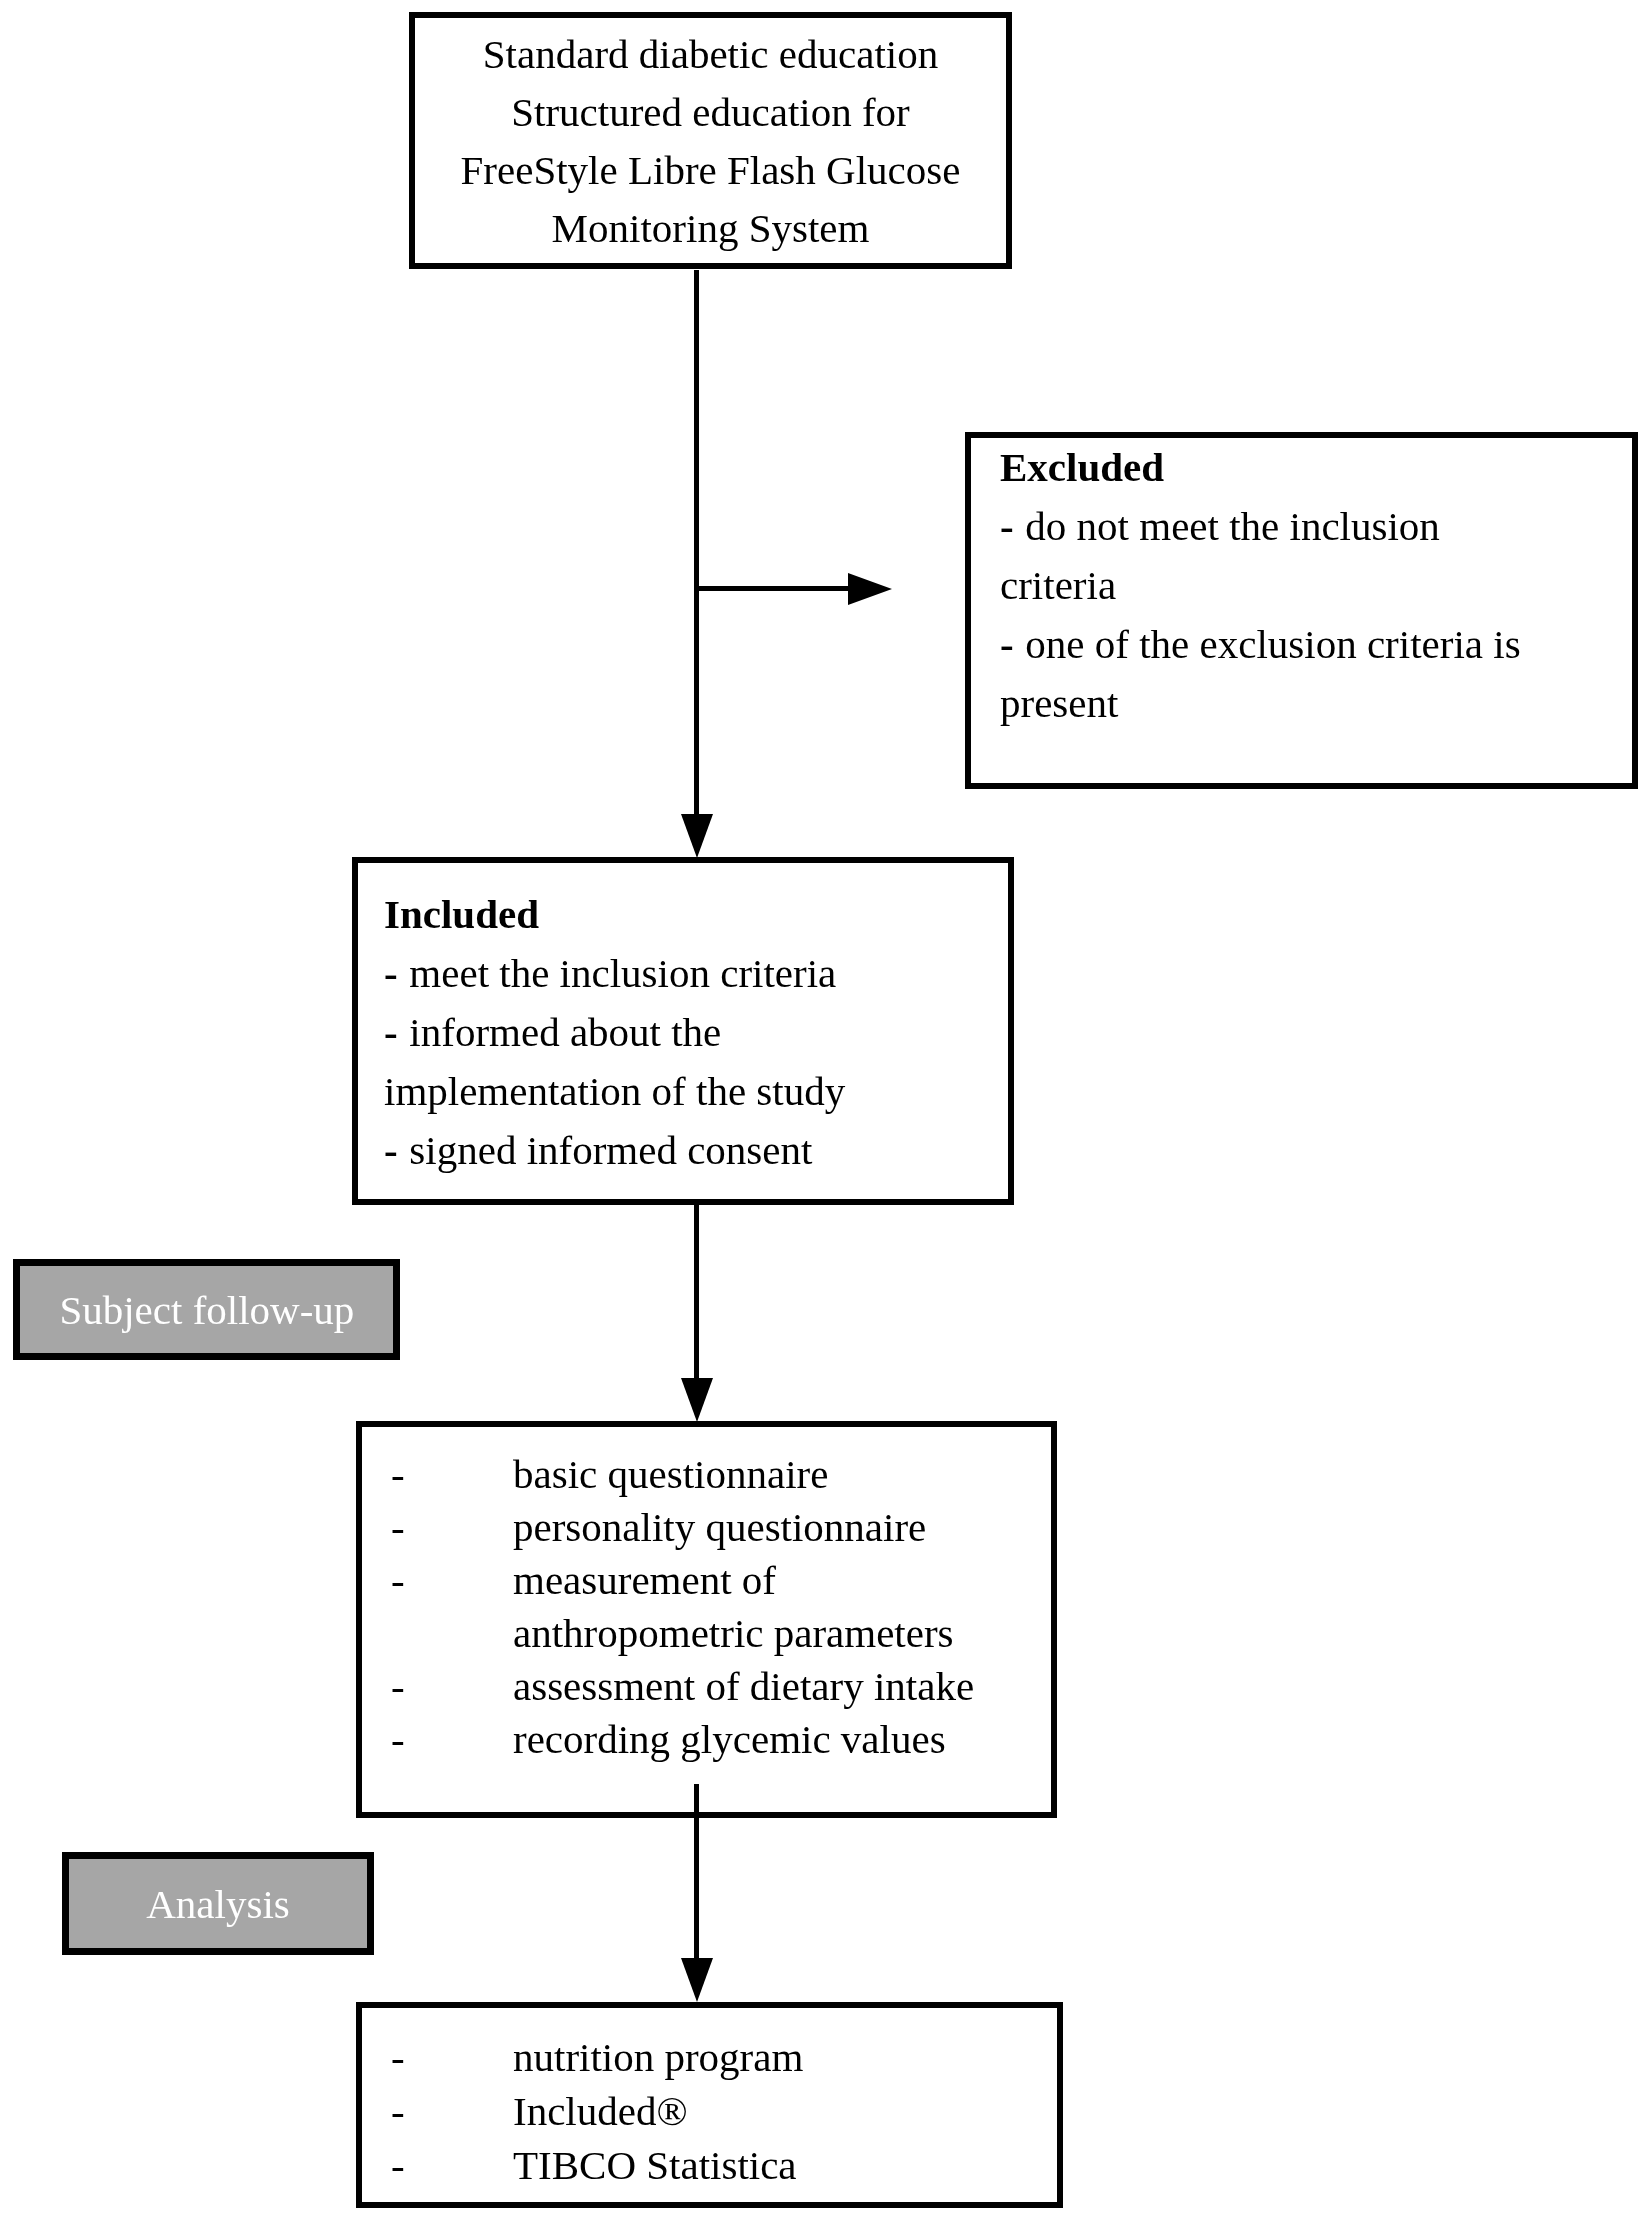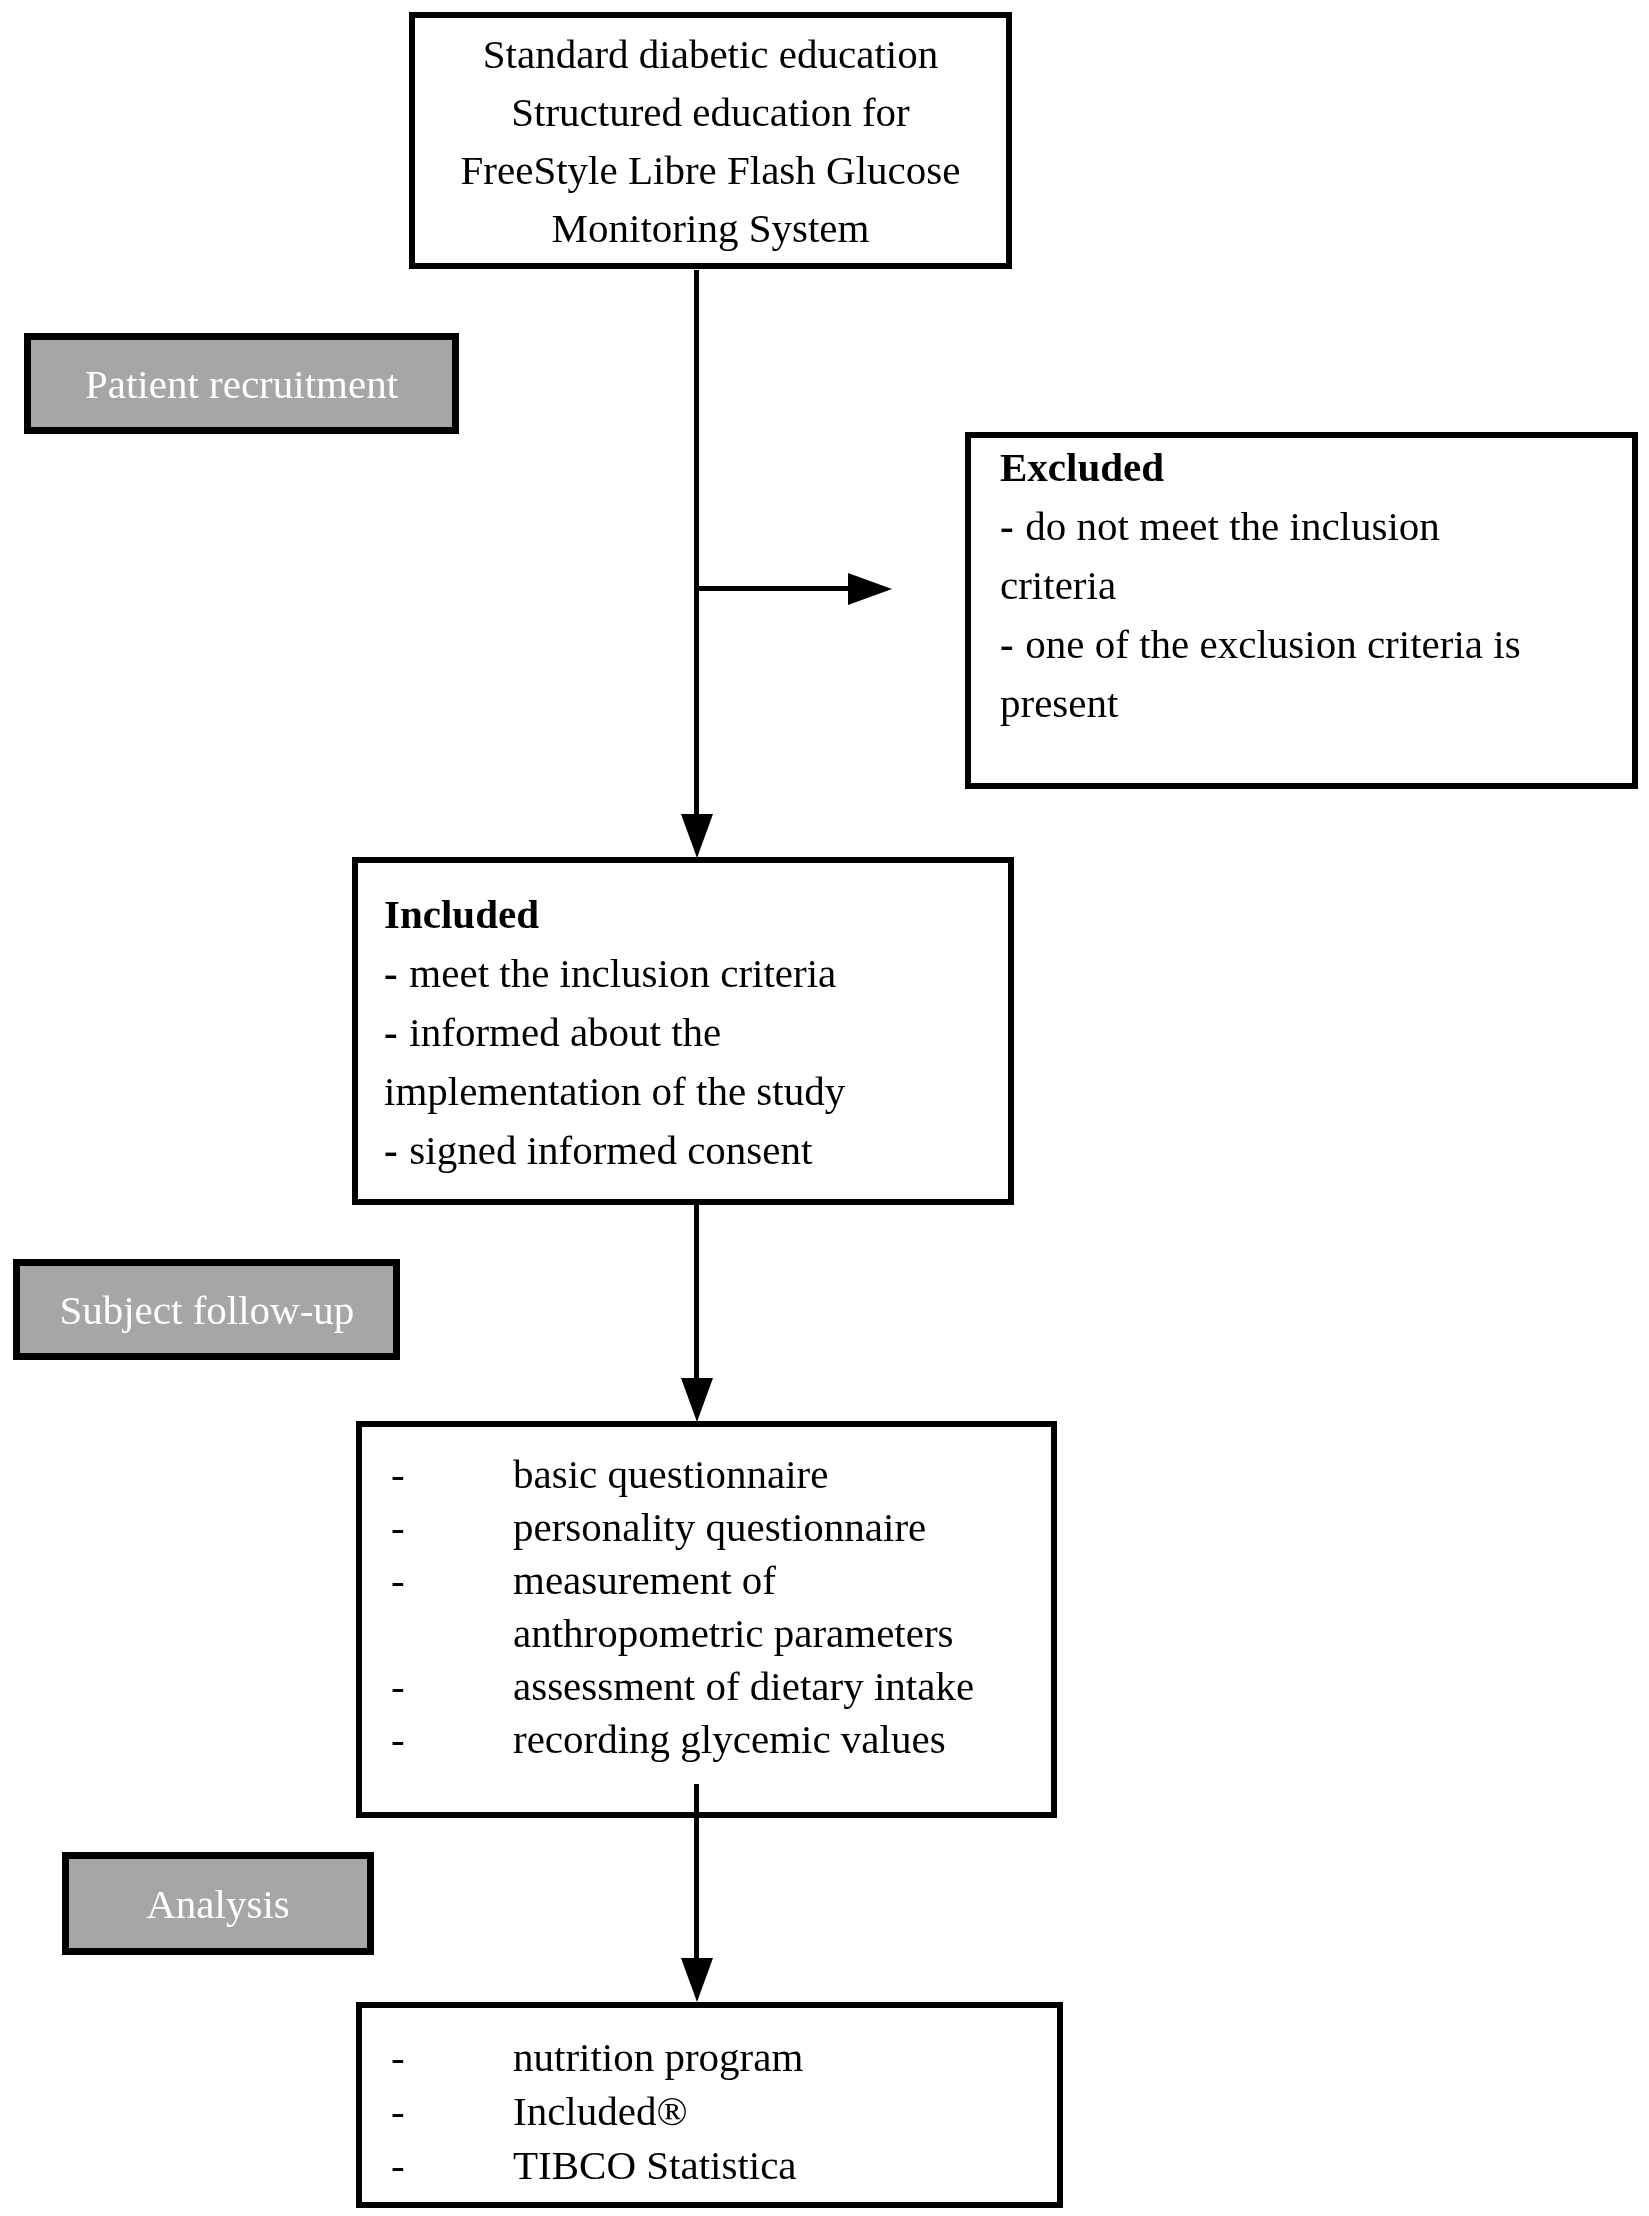--- a/index.html
+++ b/index.html
@@ -111,23 +111,20 @@
   <div class="arrow-down" id="arrow-into-followup"></div>
   <div class="arrow-down" id="arrow-into-bottom"></div>
 
   <div class="box" id="top-box">
       <div>Standard diabetic education</div>
       <div>Structured education for</div>
       <div>FreeStyle Libre Flash Glucose</div>
       <div>Monitoring System</div>
     </div>
 
-  <div class="stage-label" id="label-recruitment">
-    <span>Patient recruitment</span>
-  </div>
   <div class="stage-label" id="label-followup">
     <span>Subject follow-up</span>
   </div>
   <div class="stage-label" id="label-analysis">
     <span>Analysis</span>
   </div>
 
   <div class="box" id="excluded-box">
     <div class="box-title">Excluded</div>
     <div>

